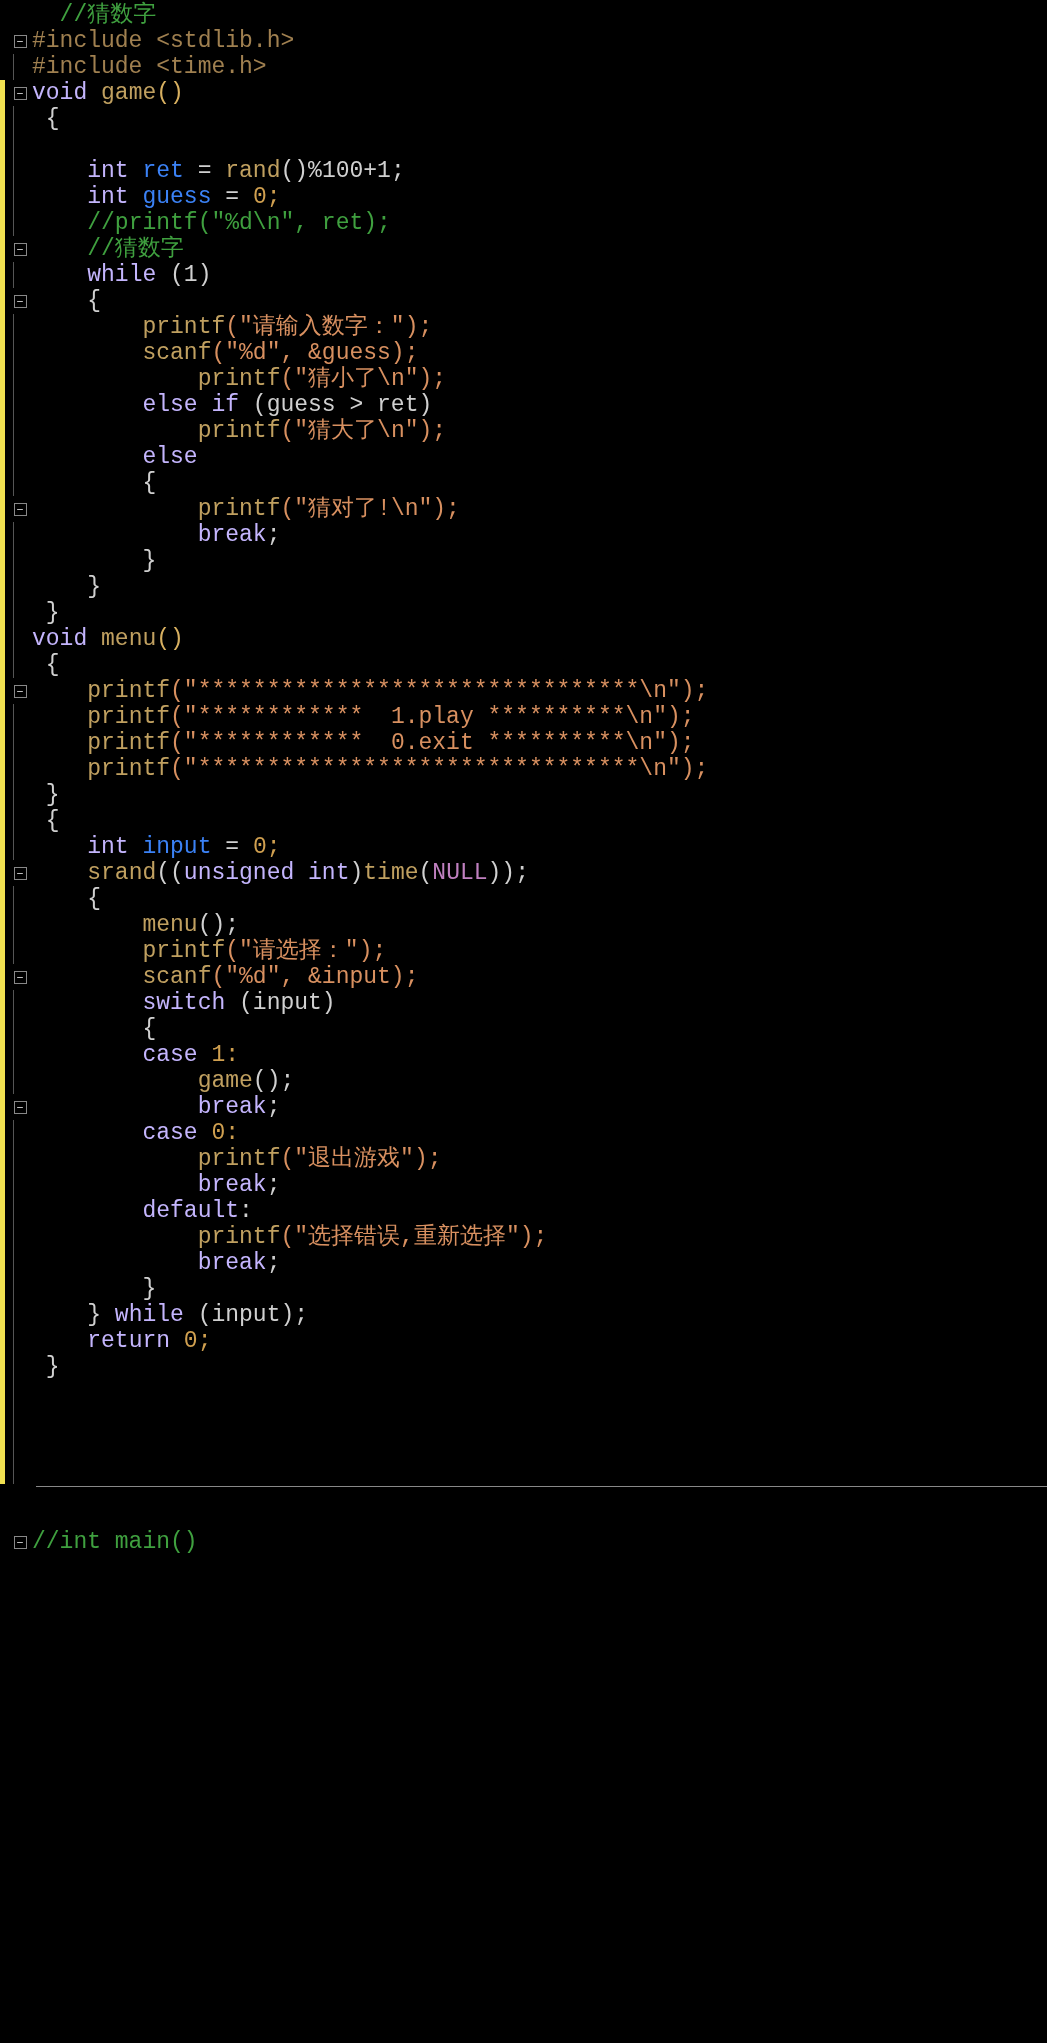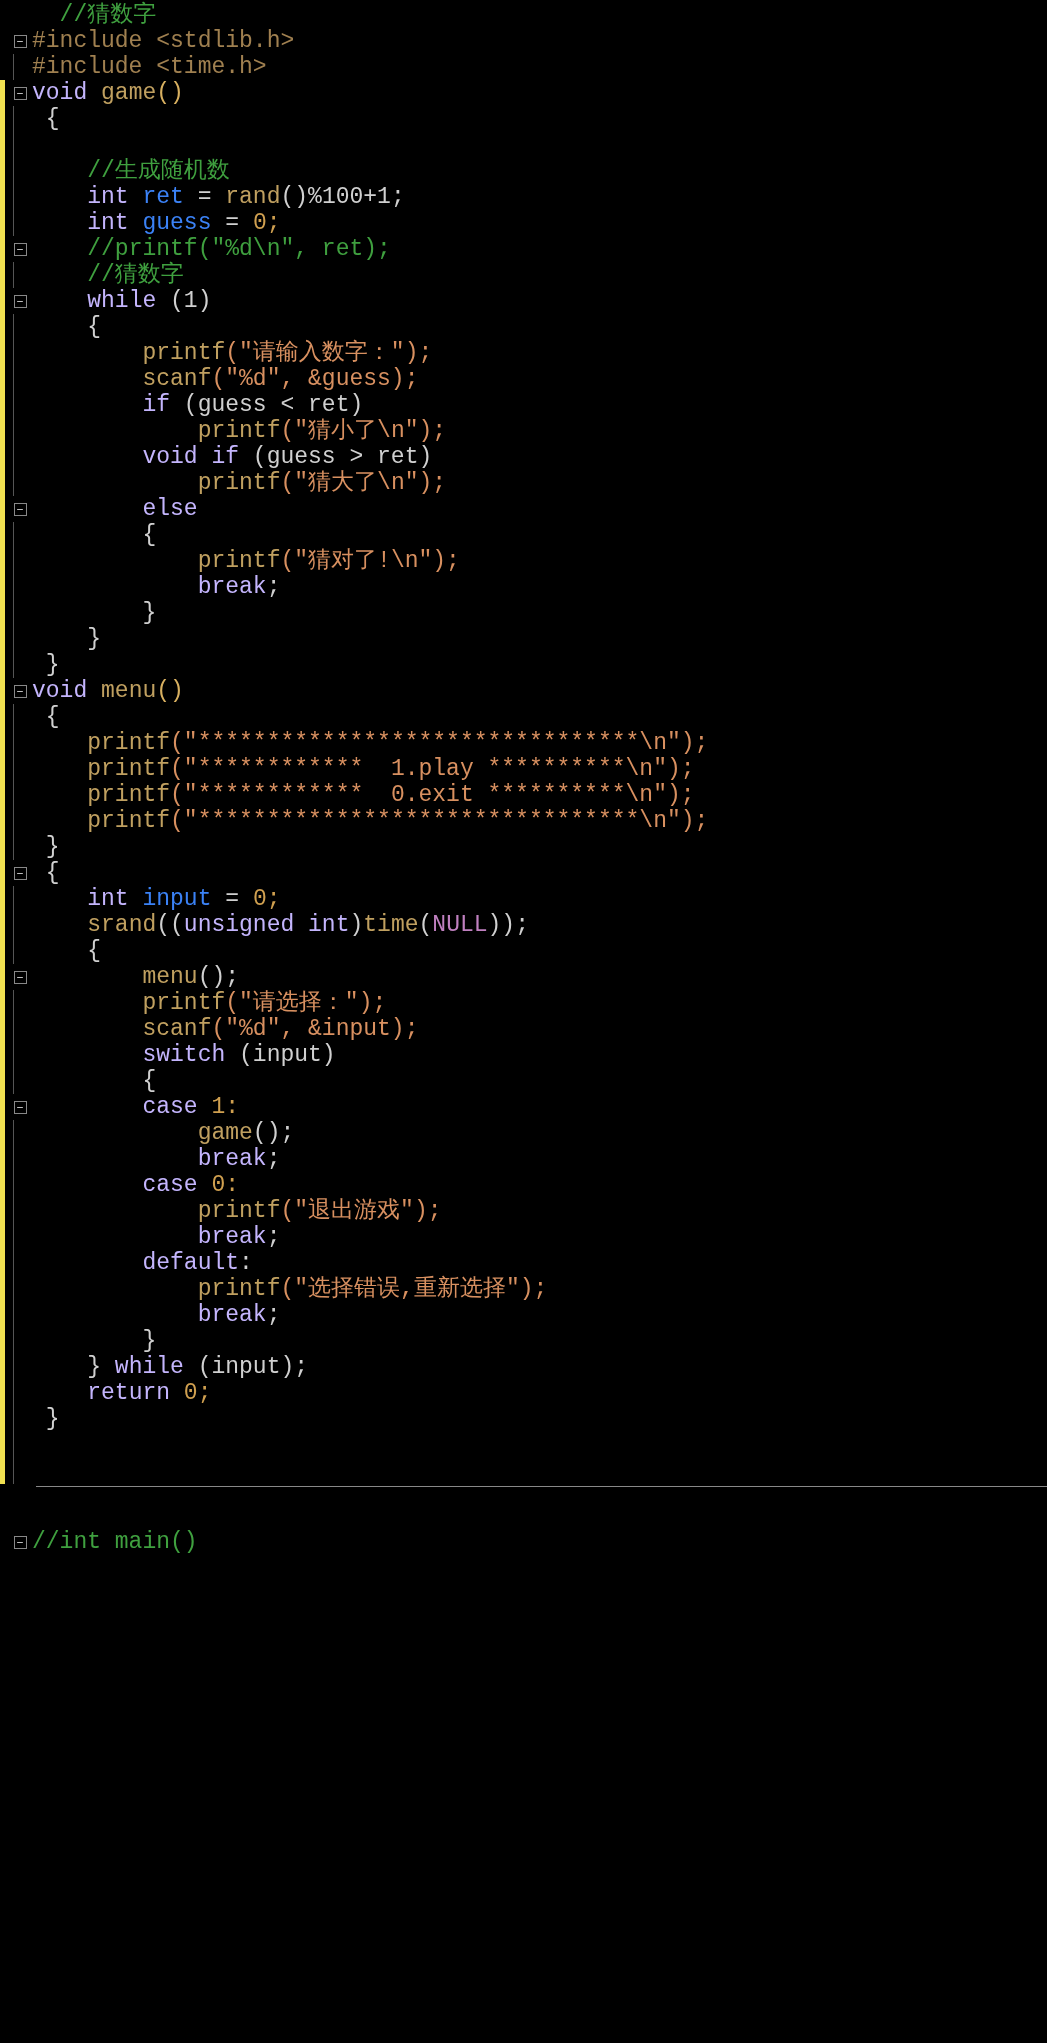--- a/index.html
+++ b/index.html
@@ -315,32 +315,30 @@
       </div>
   </div>
 
   <div class="code">
     <div class="line">  <span class="comment">//猜数字</span></div>
     <div class="line"><span class="pp">#include</span><span class="ppfile"> &lt;stdlib.h&gt;</span></div>
     <div class="line"><span class="pp">#include</span><span class="ppfile"> &lt;time.h&gt;</span></div>
     <div class="line"><span class="kw">void</span><span class="func"> game</span><span class="paren">()</span></div>
     <div class="line"> <span class="op">{</span></div>
     <div class="line"> </div>
-    <div class="line">    <span class="comment">//生成随机数</span></div>
     <div class="line">    <span class="kw">int</span><span class="ident"> ret </span><span class="op">= </span><span class="func">rand</span><span class="op">()%100+1;</span></div>
     <div class="line">    <span class="kw">int</span><span class="ident"> guess </span><span class="op">= </span><span class="num">0;</span></div>
     <div class="line">    <span class="comment">//printf("%d\n", ret);</span></div>
     <div class="line">    <span class="comment">//猜数字</span></div>
     <div class="line">    <span class="kw">while</span><span class="op"> (1)</span></div>
     <div class="line">    <span class="op">{</span></div>
     <div class="line">        <span class="func">printf</span><span class="str">("请输入数字：");</span></div>
     <div class="line">        <span class="func">scanf</span><span class="str">("%d", &amp;guess);</span></div>
-    <div class="line">        <span class="kw">if</span><span class="op"> (guess &lt; ret)</span></div>
     <div class="line">            <span class="func">printf</span><span class="str">("猜小了\n");</span></div>
-    <div class="line">        <span class="kw">void if</span><span class="op"> (guess &gt; ret)</span></div>
+    <div class="line">        <span class="kw">else if</span><span class="op"> (guess &gt; ret)</span></div>
     <div class="line">            <span class="func">printf</span><span class="str">("猜大了\n");</span></div>
     <div class="line">        <span class="kw">else</span></div>
     <div class="line">        <span class="op">{</span></div>
     <div class="line">            <span class="func">printf</span><span class="str">("猜对了!\n");</span></div>
     <div class="line">            <span class="kw">break</span><span class="op">;</span></div>
     <div class="line">        <span class="op">}</span></div>
     <div class="line">    <span class="op">}</span></div>
     <div class="line"> <span class="op">}</span></div>
     <div class="line"><span class="kw">void</span><span class="func"> menu</span><span class="paren">()</span></div>
     <div class="line"> <span class="op">{</span></div>

